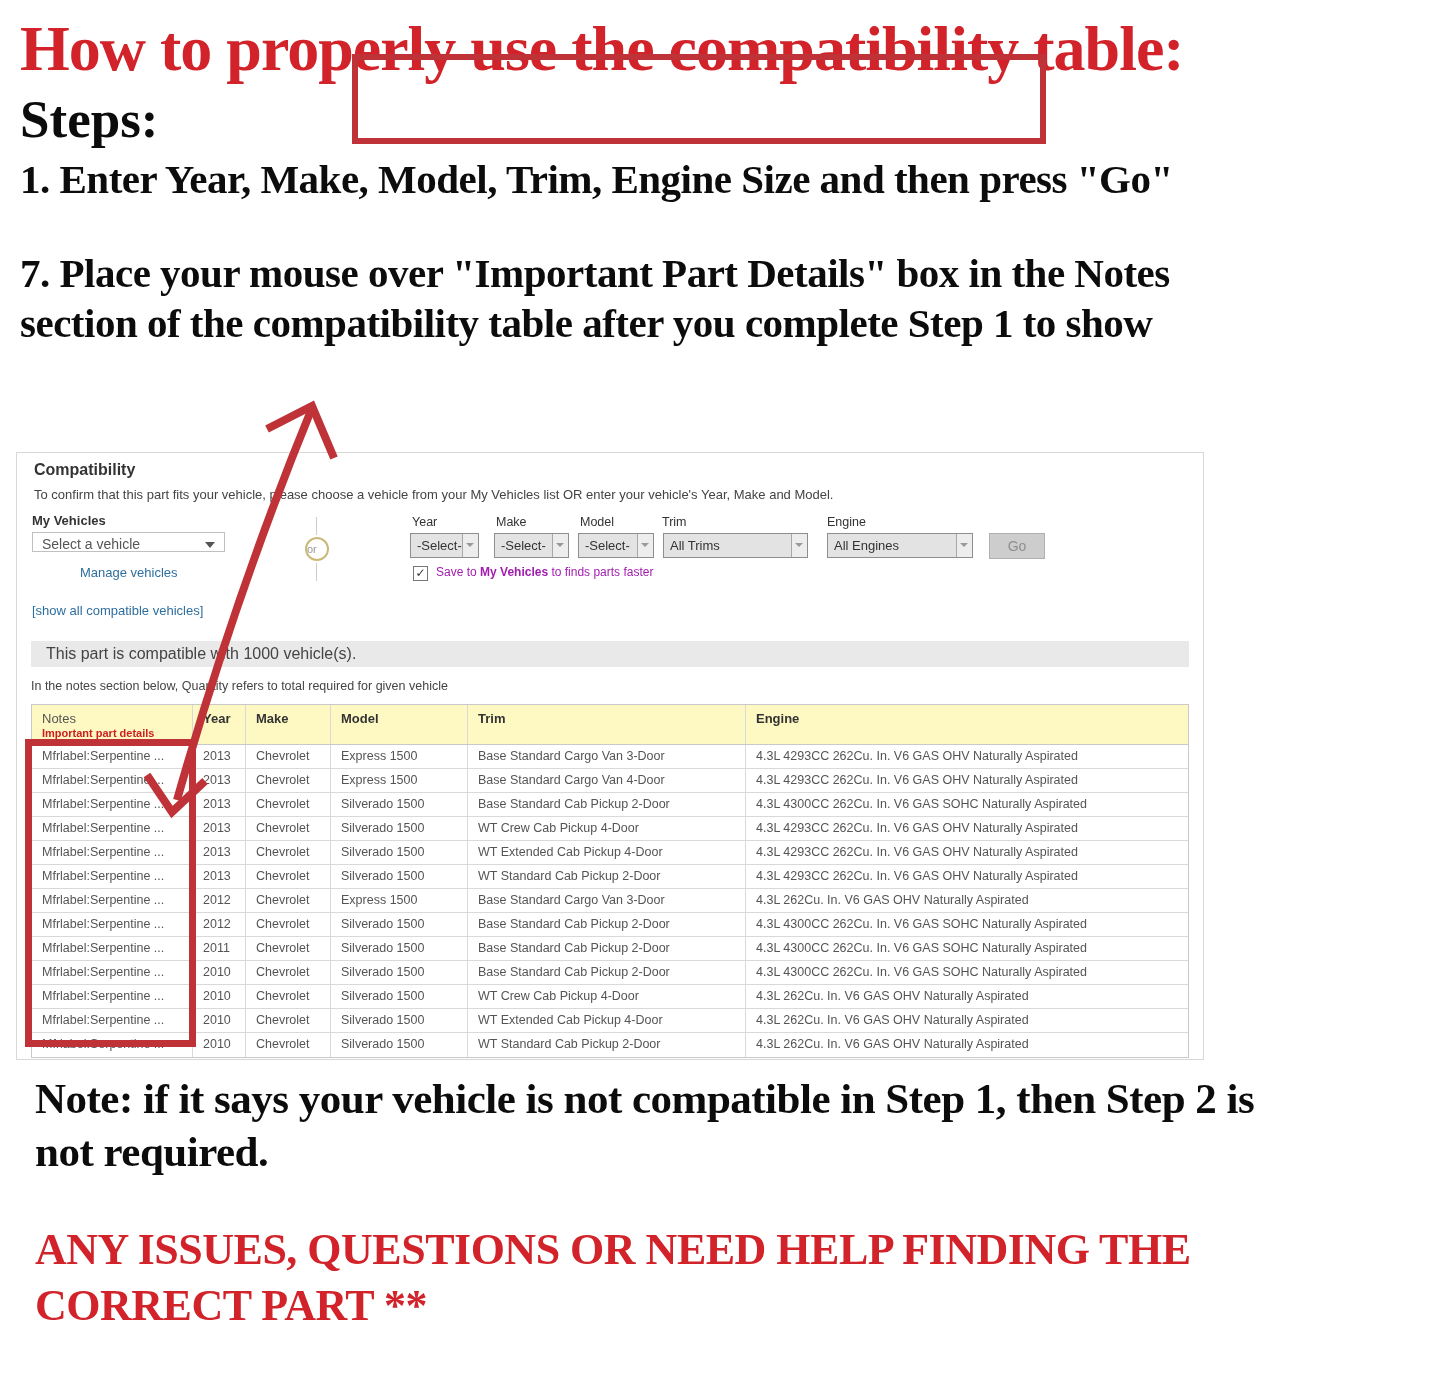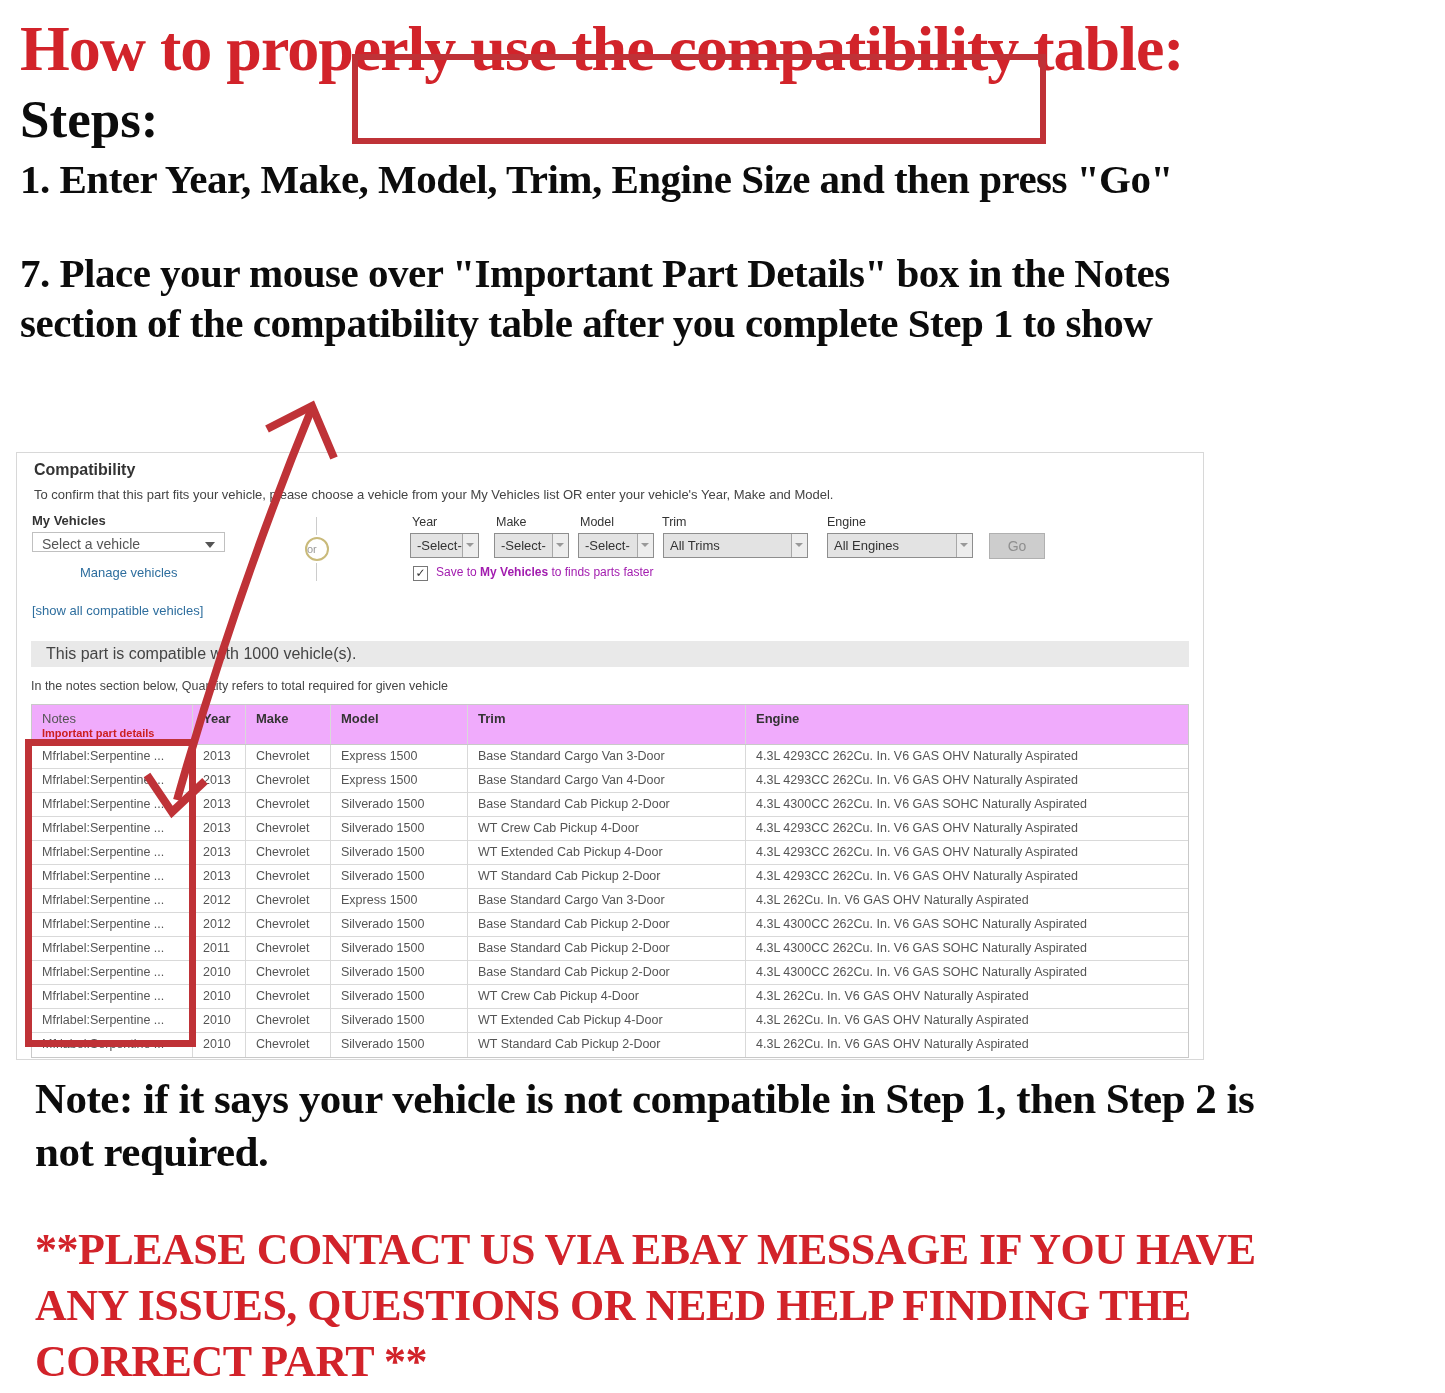--- a/index.html
+++ b/index.html
@@ -50,21 +50,21 @@
 
   .banner{left:14px;top:188px;width:1158px;height:26px;background:#e9e9e9;box-sizing:border-box;
           font-size:16px;color:#444;line-height:26px;padding-left:15px;}
   .hint{left:14px;top:226px;font-size:12.5px;color:#444;}
 
   
   .ctable{left:14px;top:251px;width:1158px;border:1px solid #c9c9c9;box-sizing:border-box;background:#fff;}
   .trow{display:flex;}
   .th,.td{box-sizing:border-box;border-right:1px solid #d9d9d9;padding-left:10px;overflow:hidden;white-space:nowrap;}
   .th:last-child,.td:last-child{border-right:none;}
-  .thead{background:#f0abfc;height:39px;border-bottom:1px solid #c9c9c9;}
+  .thead{background:#fef9c3;height:39px;border-bottom:1px solid #c9c9c9;}
   .th{font-size:13px;font-weight:bold;color:#333;padding-top:6px;}
   .th.notes-h{font-weight:normal;color:#555;}
   .th .sub{display:block;font-size:11px;font-weight:bold;color:#cc1f1f;margin-top:1px;}
   .td{font-size:12.5px;color:#555;height:24px;line-height:23px;border-bottom:1px solid #d9d9d9;}
   .body-rows .trow:last-child .td{border-bottom:none;}
   .c-notes{width:161px;}
   .c-year{width:53px;}
   .c-make{width:85px;}
   .c-model{width:137px;}
   .c-trim{width:278px;}
@@ -277,16 +277,15 @@
   <path d="M 312 408 Q 236 593 177 800" stroke="#bf3237" stroke-width="8" fill="none"></path>
   <path d="M 267 429 L 312 406 L 334 458" stroke="#bf3237" stroke-width="8" fill="none"></path>
   <path d="M 147 775 L 172 812 L 205 781" stroke="#bf3237" stroke-width="8" fill="none"></path>
 </svg>
 
 <div class="abs serif note-block">
   <div>Note: if it says your vehicle is not compatible in Step 1, then Step 2 is</div>
   <div>not required.</div>
 </div>
 <div class="abs serif contact-block">
-  <div>**PLEASE CONTACT US VIA EBAY MESSAGE IF YOU HAVE</div>
   <div>ANY ISSUES, QUESTIONS OR NEED HELP FINDING THE</div>
   <div>CORRECT PART **</div>
 </div>
 
 </body></html>

